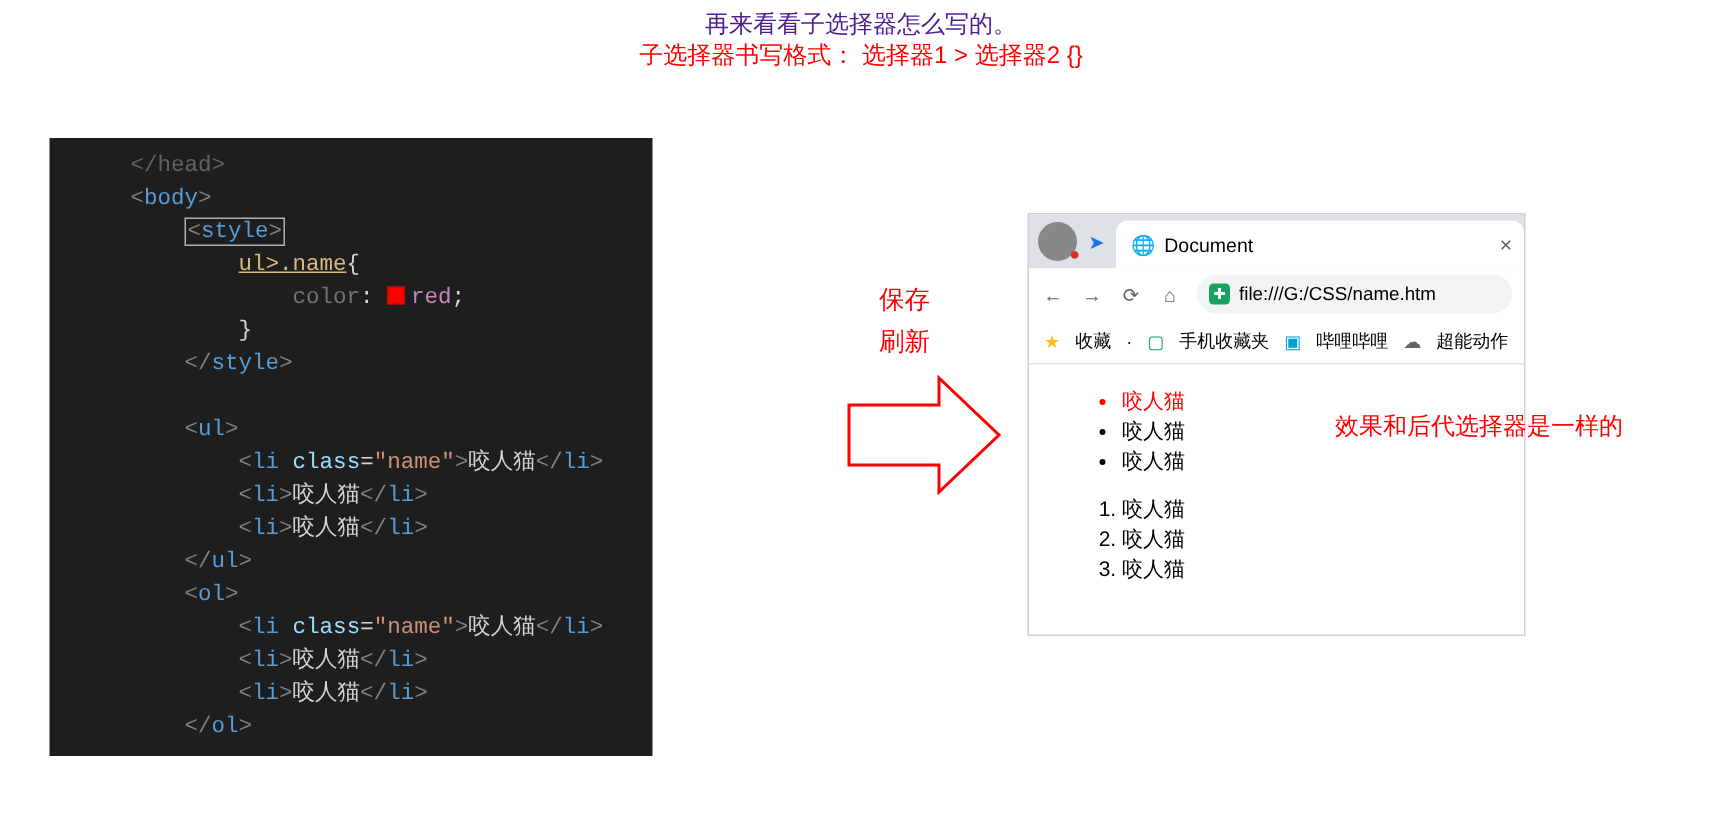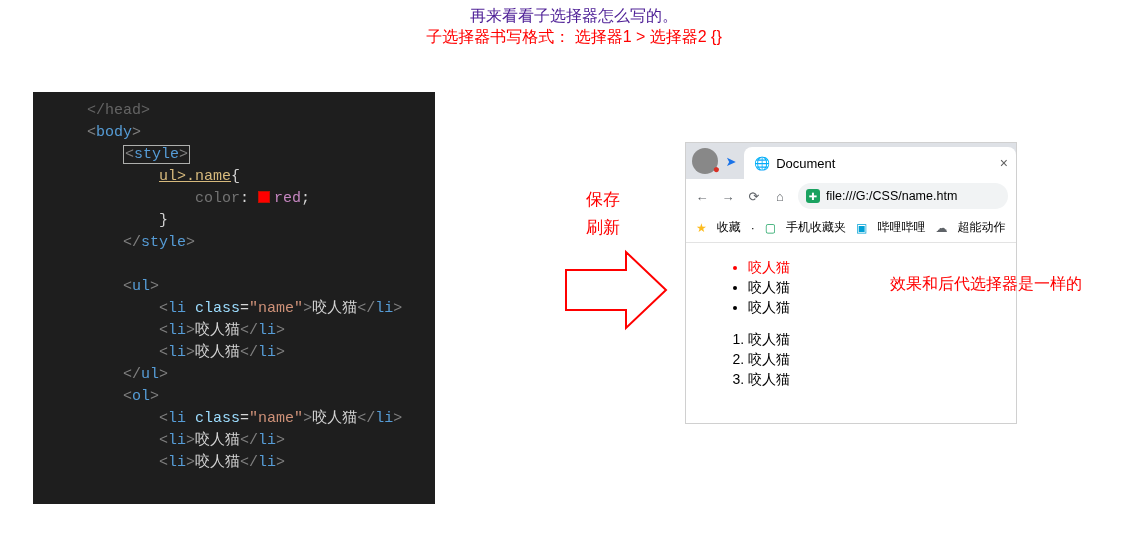--- a/index.html
+++ b/index.html
@@ -182,20 +182,21 @@
     <div class="code-line">&nbsp;</div>
     <div class="code-line">        <span class="angle">&lt;</span><span class="tagname">ul</span><span class="angle">&gt;</span></div>
     <div class="code-line">            <span class="angle">&lt;</span><span class="tagname">li</span> <span class="attr">class</span><span class="brace">=</span><span class="string">"name"</span><span class="angle">&gt;</span><span class="text">咬人猫</span><span class="angle">&lt;/</span><span class="tagname">li</span><span class="angle">&gt;</span></div>
     <div class="code-line">            <span class="angle">&lt;</span><span class="tagname">li</span><span class="angle">&gt;</span><span class="text">咬人猫</span><span class="angle">&lt;/</span><span class="tagname">li</span><span class="angle">&gt;</span></div>
     <div class="code-line">            <span class="angle">&lt;</span><span class="tagname">li</span><span class="angle">&gt;</span><span class="text">咬人猫</span><span class="angle">&lt;/</span><span class="tagname">li</span><span class="angle">&gt;</span></div>
     <div class="code-line">        <span class="angle">&lt;/</span><span class="tagname">ul</span><span class="angle">&gt;</span></div>
     <div class="code-line">        <span class="angle">&lt;</span><span class="tagname">ol</span><span class="angle">&gt;</span></div>
     <div class="code-line">            <span class="angle">&lt;</span><span class="tagname">li</span> <span class="attr">class</span><span class="brace">=</span><span class="string">"name"</span><span class="angle">&gt;</span><span class="text">咬人猫</span><span class="angle">&lt;/</span><span class="tagname">li</span><span class="angle">&gt;</span></div>
     <div class="code-line">            <span class="angle">&lt;</span><span class="tagname">li</span><span class="angle">&gt;</span><span class="text">咬人猫</span><span class="angle">&lt;/</span><span class="tagname">li</span><span class="angle">&gt;</span></div>
     <div class="code-line">            <span class="angle">&lt;</span><span class="tagname">li</span><span class="angle">&gt;</span><span class="text">咬人猫</span><span class="angle">&lt;/</span><span class="tagname">li</span><span class="angle">&gt;</span></div>
+    <div class="code-line">        <span class="angle">&lt;/</span><span class="tagname">ol</span><span class="angle">&gt;</span></div>
   </div>
 
   <div class="mid-label">
     <span>保存</span><br>
     <span>刷新</span>
   </div>
   <svg class="arrow-svg" viewBox="0 0 112 88">
     <polygon points="6,24 66,24 66,6 106,44 66,82 66,64 6,64" fill="none" stroke="#ff0000" stroke-width="2"></polygon>
   </svg>
 

